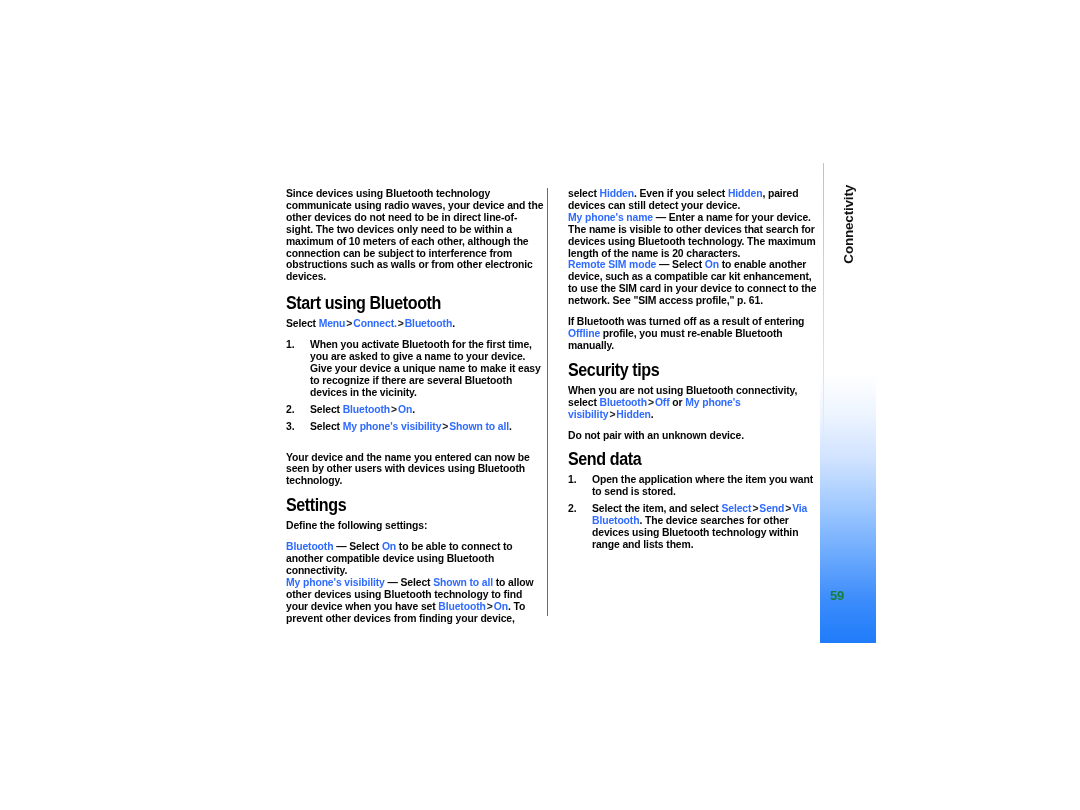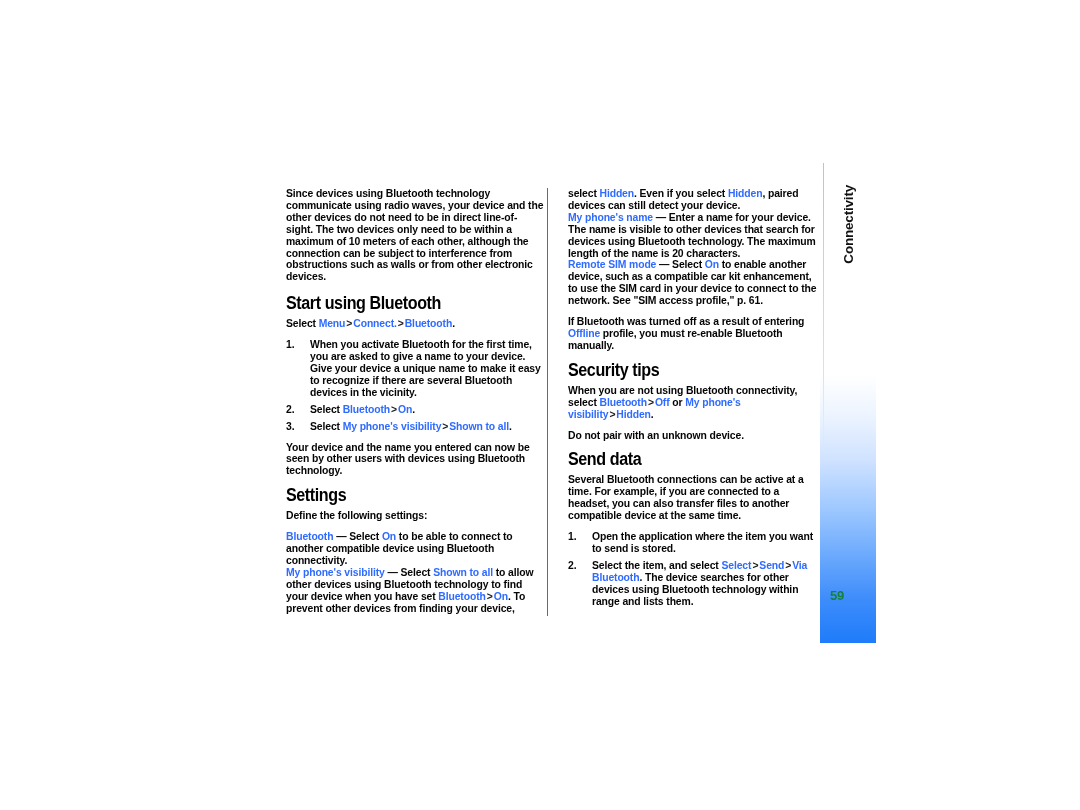--- a/index.html
+++ b/index.html
@@ -177,21 +177,21 @@
     <h2 class="heading first">Start using Bluetooth</h2>
 
     <p class="body"><span>Select </span><span class="kw">Menu</span><span class="sep">&gt;</span><span class="kw">Connect.</span><span class="sep">&gt;</span><span class="kw">Bluetooth</span><span>.</span></p>
 
     <ol class="steps">
       <li><span>When you activate Bluetooth for the first time, you are asked to give a name to your device. Give your device a unique name to make it easy to recognize if there are several Bluetooth devices in the vicinity.</span></li>
       <li><span>Select </span><span class="kw">Bluetooth</span><span class="sep">&gt;</span><span class="kw">On</span><span>.</span></li>
       <li><span>Select </span><span class="kw">My phone's visibility</span><span class="sep">&gt;</span><span class="kw">Shown to all</span><span>.</span></li>
     </ol>
 
-    <p class="body" style="margin-top:9px;">Your device and the name you entered can now be seen by other users with devices using Bluetooth technology.</p>
+    <p class="body" style="margin-top:19px;">Your device and the name you entered can now be seen by other users with devices using Bluetooth technology.</p>
 
     <h2 class="heading">Settings</h2>
 
     <p class="body">Define the following settings:</p>
 
     <p class="body tight"><span class="kw">Bluetooth</span><span class="dash"> — </span><span>Select </span><span class="kw">On</span><span> to be able to connect to another compatible device using Bluetooth connectivity.</span></p>
 
     <p class="body tight"><span class="kw">My phone's visibility</span><span class="dash"> — </span><span>Select </span><span class="kw">Shown to all</span><span> to allow other devices using Bluetooth technology to find your device when you have set </span><span class="kw">Bluetooth</span><span class="sep">&gt;</span><span class="kw">On</span><span>. To prevent other devices from finding your device,</span></p>
 
   </div>
@@ -207,21 +207,20 @@
     <p class="body"><span>If Bluetooth was turned off as a result of entering </span><span class="kw">Offline</span><span> profile, you must re-enable Bluetooth manually.</span></p>
 
     <h2 class="heading">Security tips</h2>
 
     <p class="body"><span>When you are not using Bluetooth connectivity, select </span><span class="kw">Bluetooth</span><span class="sep">&gt;</span><span class="kw">Off</span><span> or </span><span class="kw">My phone's visibility</span><span class="sep">&gt;</span><span class="kw">Hidden</span><span>.</span></p>
 
     <p class="body">Do not pair with an unknown device.</p>
 
     <h2 class="heading">Send data</h2>
 
-    <p class="body">Several Bluetooth connections can be active at a time. For example, if you are connected to a headset, you can also transfer files to another compatible device at the same time.</p>
 
     <ol class="steps">
       <li><span>Open the application where the item you want to send is stored.</span></li>
       <li><span>Select the item, and select </span><span class="kw">Select</span><span class="sep">&gt;</span><span class="kw">Send</span><span class="sep">&gt;</span><span class="kw">Via Bluetooth</span><span>. The device searches for other devices using Bluetooth technology within range and lists them.</span></li>
     </ol>
 
   </div>
 
   <div class="side-tab"></div>
   <div class="side-tab-edge"></div>

